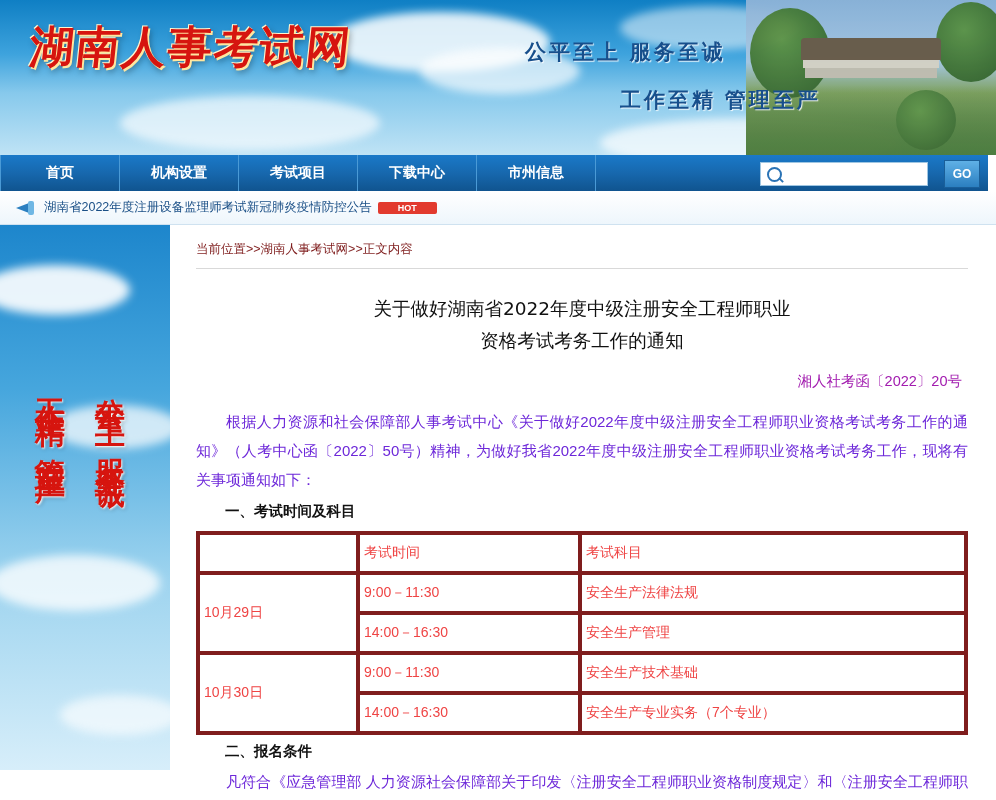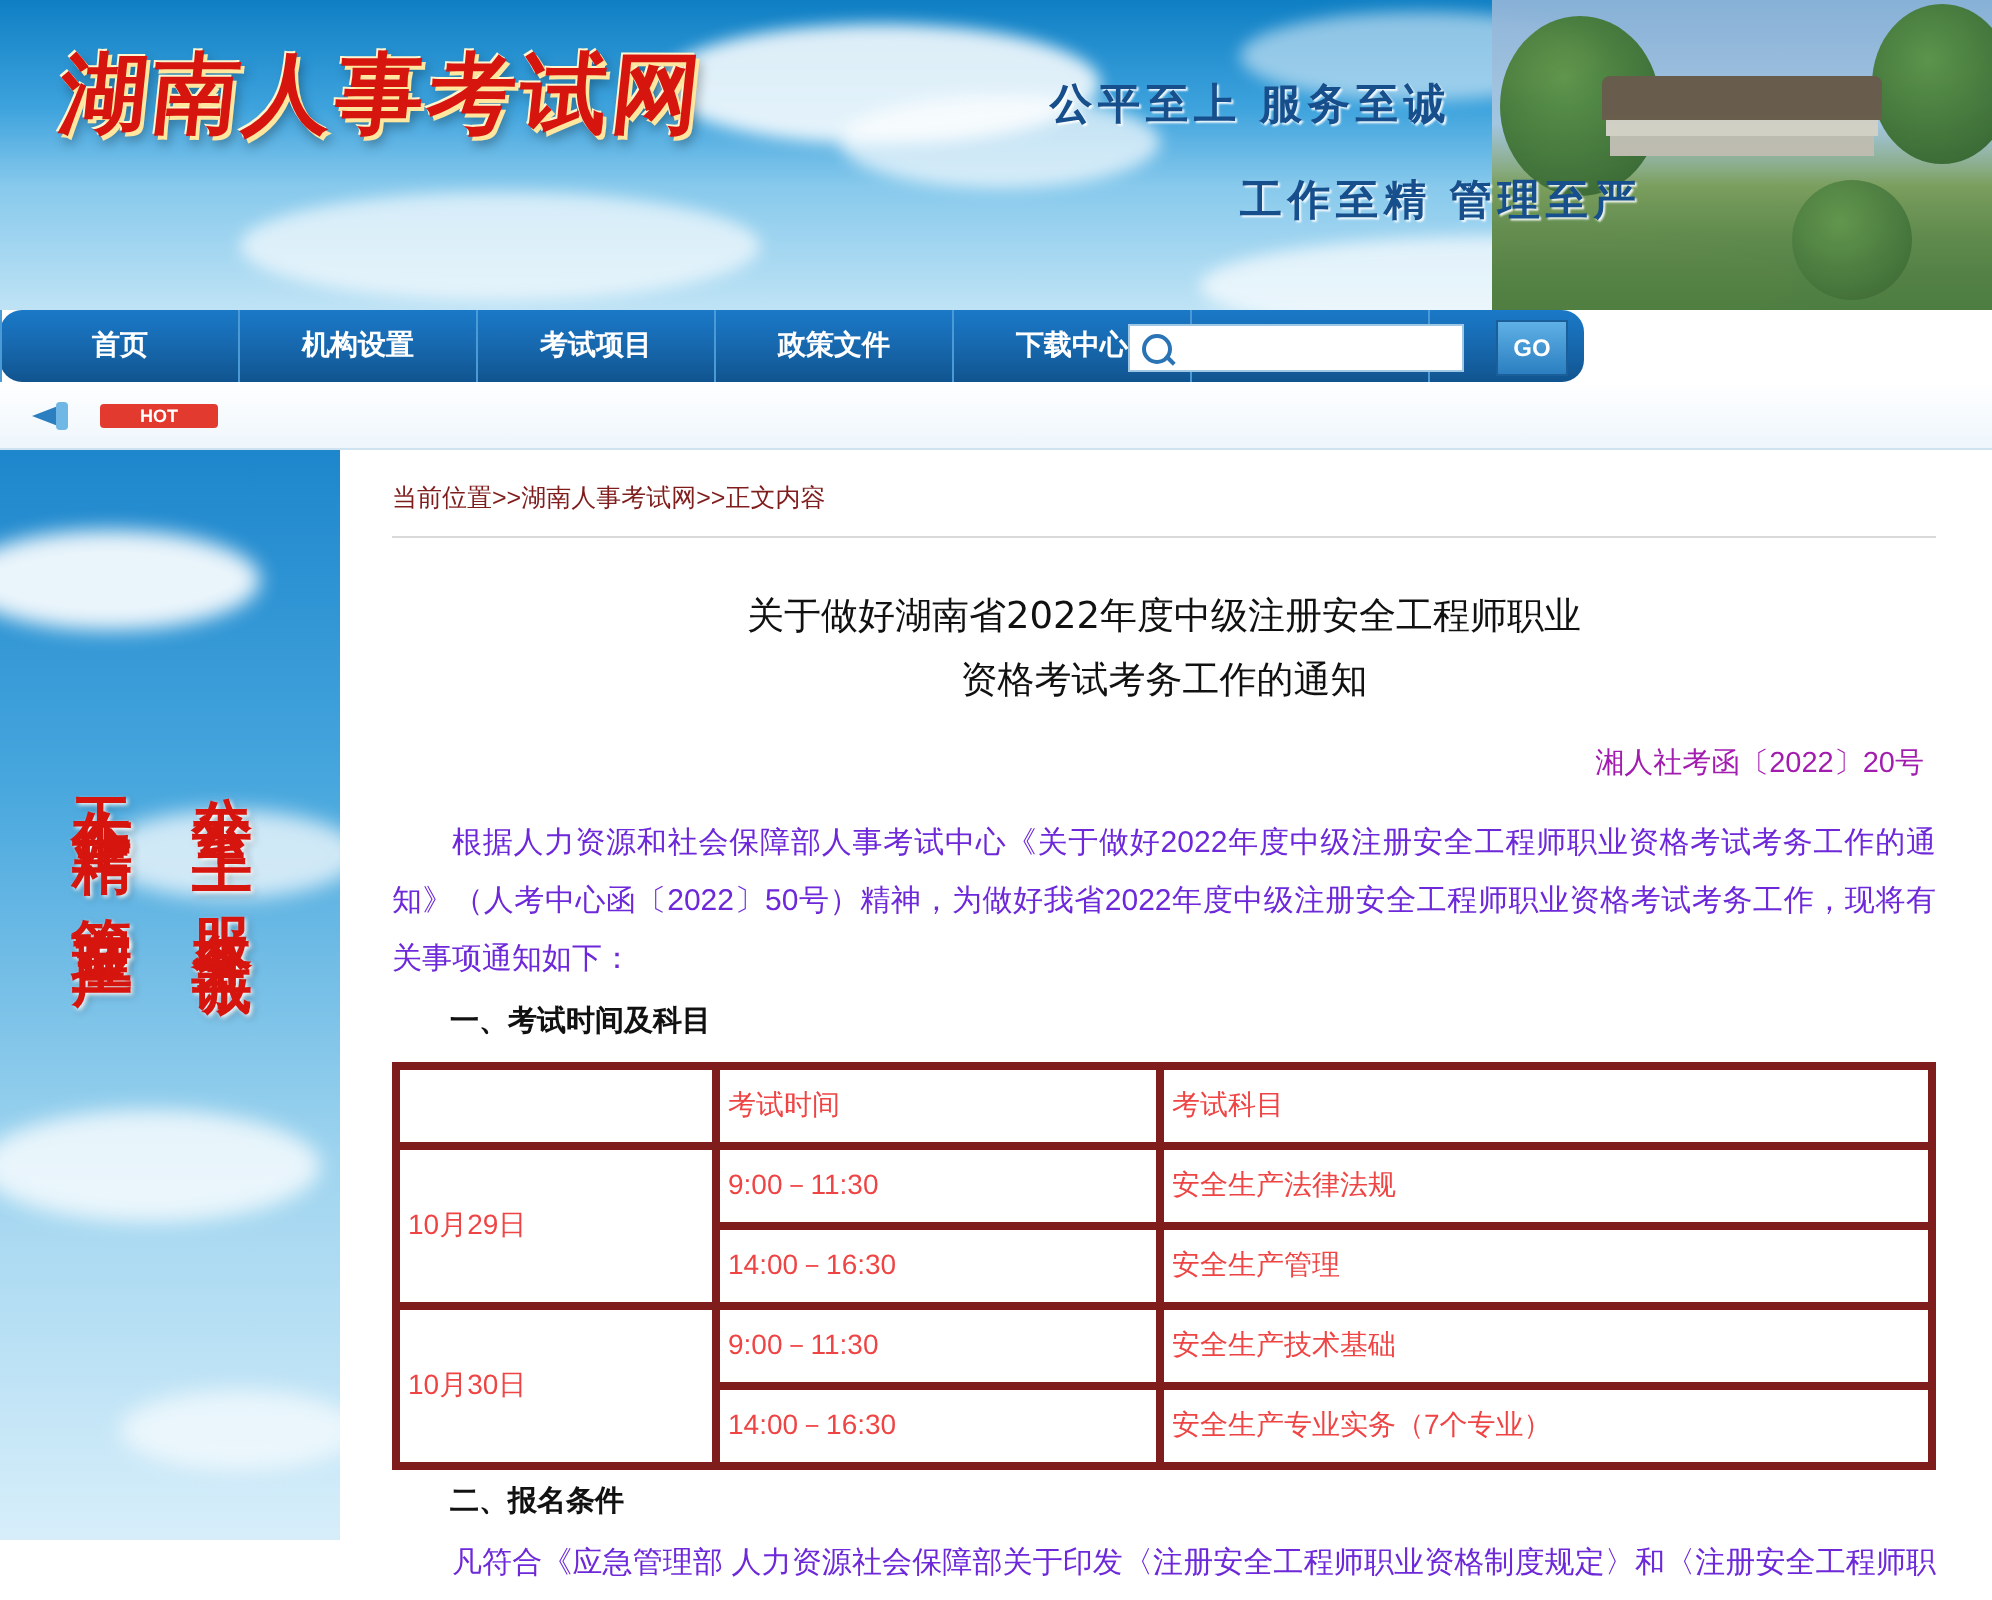--- a/index.html
+++ b/index.html
@@ -86,26 +86,25 @@
     font-size: 21px;
     letter-spacing: 3px;
     text-shadow: 1px 1px 1px rgba(255,255,255,.9);
   }
   .slogan-1 { left: 525px; top: 38px; }
   .slogan-2 { left: 620px; top: 86px; }
 
   
   .nav {
     position: relative;
-    width: 792px;
+    width: 988px;
     height: 36px;
     background: linear-gradient(to bottom, #1a79c8 0%, #1768ae 50%, #10548f 100%);
     display: flex;
     align-items: stretch;
-    border-radius: 11px;
   }
   .nav-item {
     width: 118px;
     color: #ffffff;
     font-size: 14px;
     font-weight: bold;
     display: flex;
     align-items: center;
     justify-content: center;
     border-right: 1px solid #4a9ad6;
@@ -333,35 +332,35 @@
   </div>
   <div class="site-logo">湖南人事考试网</div>
   <div class="slogan slogan-1">公平至上  服务至诚</div>
   <div class="slogan slogan-2">工作至精  管理至严</div>
 </div>
 
 <div class="nav">
   <div class="nav-item">首页</div>
   <div class="nav-item">机构设置</div>
   <div class="nav-item">考试项目</div>
-  <div class="nav-item">政策文件</div>
   <div class="nav-item">下载中心</div>
   <div class="nav-item">市州信息</div>
 
   <div class="search-wrap">
     <div class="search-box">
       <span class="mag"></span>
       <input class="search-input" type="text" placeholder="" style="">
     </div>
     <div class="go-btn">GO</div>
   </div>
 </div>
 
 <div class="notice">
   <span class="horn"></span>
+  <span class="notice-text">湖南省2022年度注册设备监理师考试新冠肺炎疫情防控公告</span>
   <span class="hot-badge">HOT</span>
 </div>
 
 <div class="layout">
 
   <div class="side-banner">
     <div class="cloud2 sc1"></div>
     <div class="cloud2 sc2"></div>
     <div class="cloud2 sc3"></div>
     <div class="cloud2 sc4"></div>

